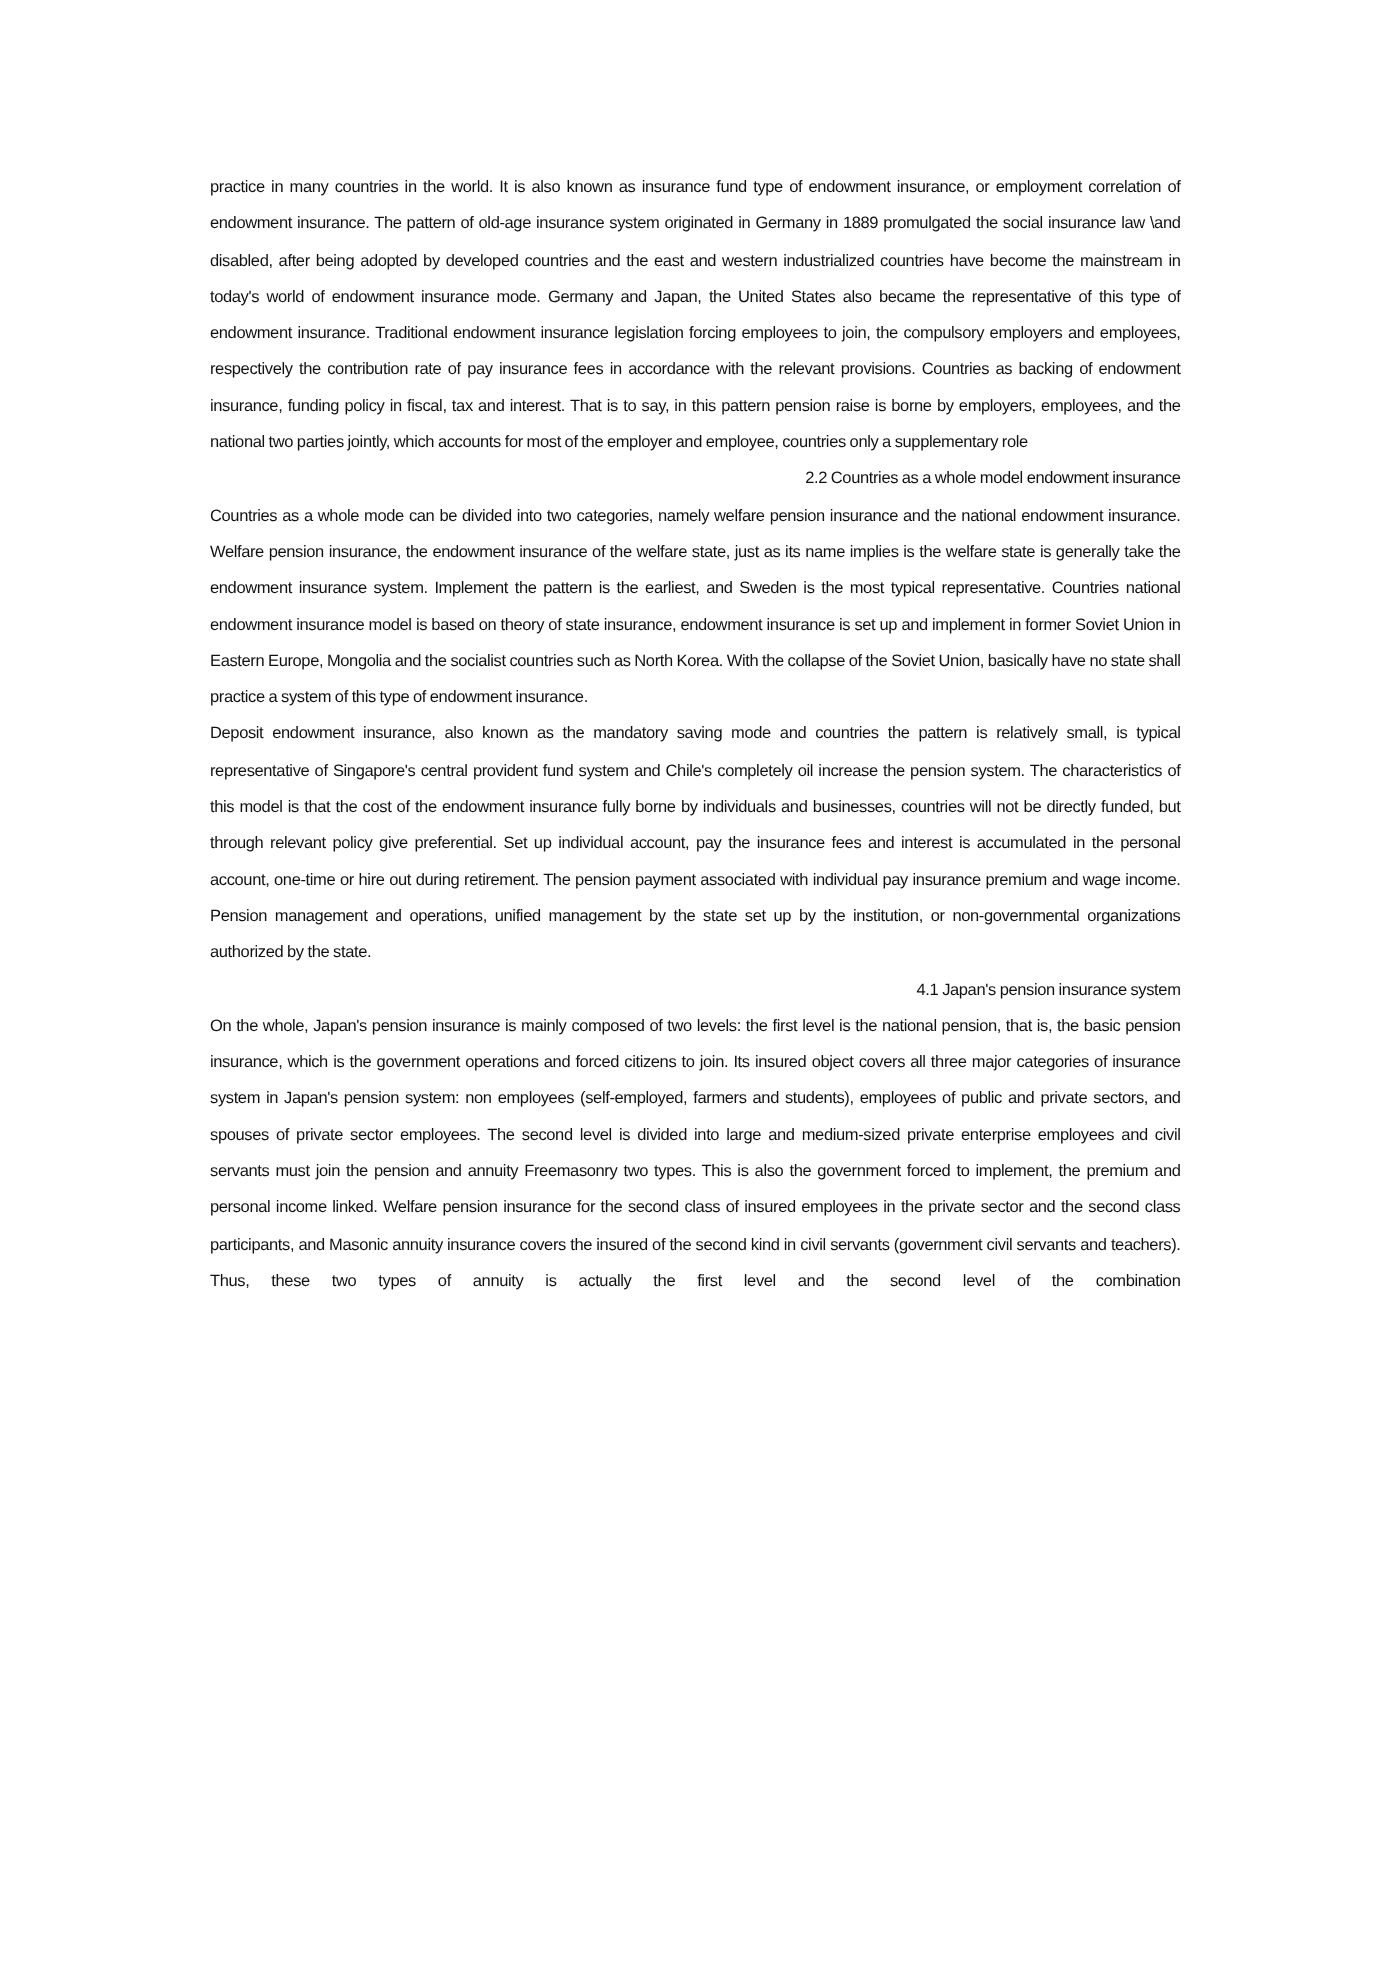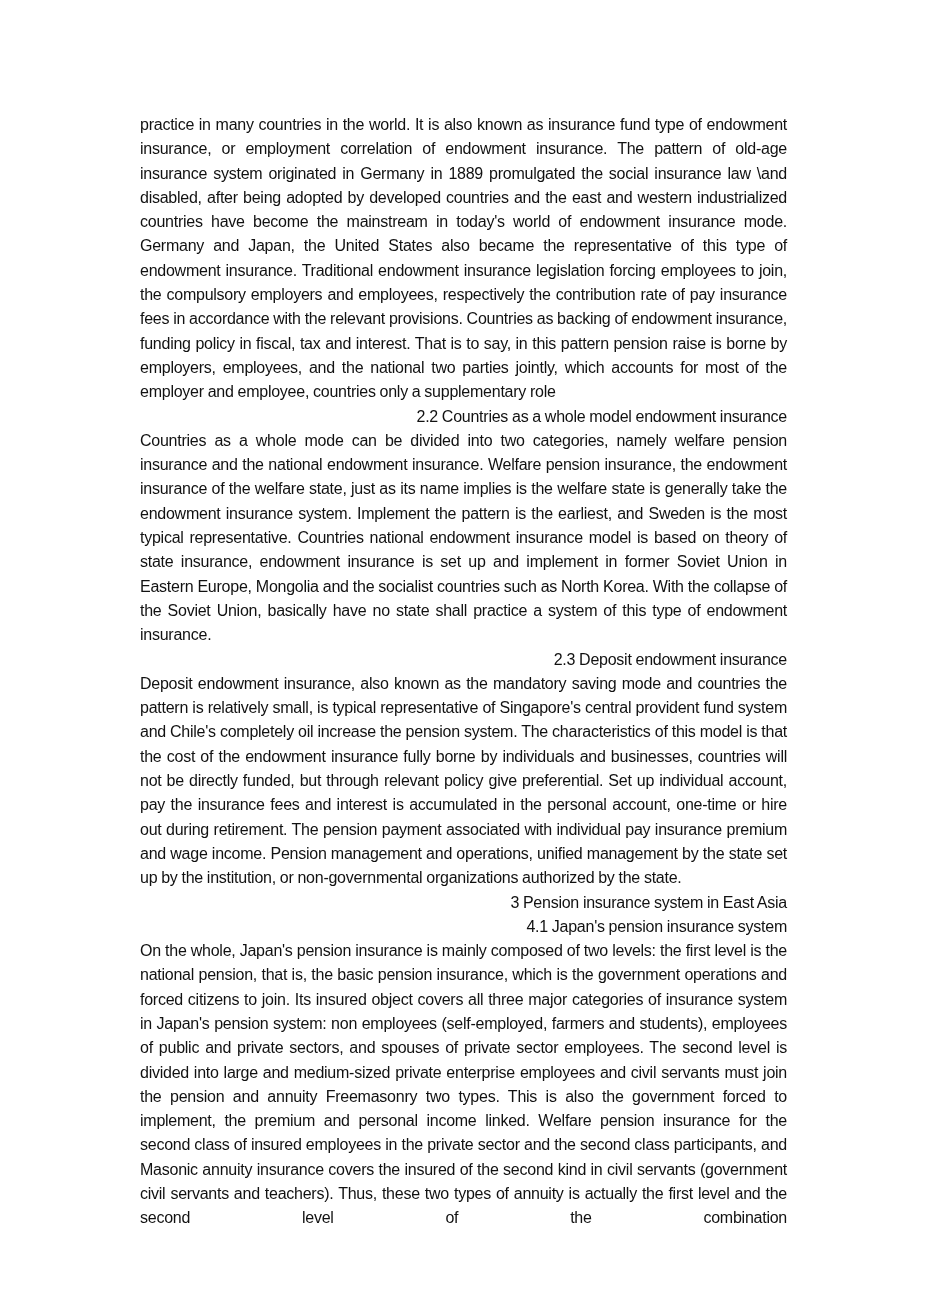--- a/index.html
+++ b/index.html
@@ -3,21 +3,21 @@
   <meta charset="utf-8">
   <style>
     html, body { margin: 0; padding: 0; background: #ffffff; }
     body { width: 925px; height: 1309px; position: relative; overflow: hidden; }
     .page {
       position: absolute;
       left: 140px;
       top: 113px;
       width: 647px;
       font-family: "Liberation Sans", sans-serif;
-      font-size: 16px;
+      font-size: 11px;
       line-height: 24.3px;
       color: #111111;
       letter-spacing: -0.25px;
       word-spacing: -0.3px;
     }
     .para {
       margin: 0;
       text-align: justify;
     }
     .para.last-left { text-align-last: left; }
@@ -28,18 +28,16 @@
     .heading.indent { padding-left: 8px; }
     .para.cont { text-align-last: justify; }
   </style>
 </head>
 <body>
 
 <div class="page">
   <p class="para last-left">practice in many countries in the world. It is also known as insurance fund type of endowment insurance, or employment correlation of endowment insurance. The pattern of old-age insurance system originated in Germany in 1889 promulgated the social insurance law \and disabled, after being adopted by developed countries and the east and western industrialized countries have become the mainstream in today's world of endowment insurance mode. Germany and Japan, the United States also became the representative of this type of endowment insurance. Traditional endowment insurance legislation forcing employees to join, the compulsory employers and employees, respectively the contribution rate of pay insurance fees in accordance with the relevant provisions. Countries as backing of endowment insurance, funding policy in fiscal, tax and interest. That is to say, in this pattern pension raise is borne by employers, employees, and the national two parties jointly, which accounts for most of the employer and employee, countries only a supplementary role</p>
   <p class="heading indent">2.2 Countries as a whole model endowment insurance</p>
   <p class="para last-left">Countries as a whole mode can be divided into two categories, namely welfare pension insurance and the national endowment insurance. Welfare pension insurance, the endowment insurance of the welfare state, just as its name implies is the welfare state is generally take the endowment insurance system. Implement the pattern is the earliest, and Sweden is the most typical representative. Countries national endowment insurance model is based on theory of state insurance, endowment insurance is set up and implement in former Soviet Union in Eastern Europe, Mongolia and the socialist countries such as North Korea. With the collapse of the Soviet Union, basically have no state shall practice a system of this type of endowment insurance.</p>
-  <p class="heading">2.3 Deposit endowment insurance</p>
   <p class="para last-left">Deposit endowment insurance, also known as the mandatory saving mode and countries the pattern is relatively small, is typical representative of Singapore's central provident fund system and Chile's completely oil increase the pension system. The characteristics of this model is that the cost of the endowment insurance fully borne by individuals and businesses, countries will not be directly funded, but through relevant policy give preferential. Set up individual account, pay the insurance fees and interest is accumulated in the personal account, one-time or hire out during retirement. The pension payment associated with individual pay insurance premium and wage income. Pension management and operations, unified management by the state set up by the institution, or non-governmental organizations authorized by the state.</p>
-  <p class="heading indent">3 Pension insurance system in East Asia</p>
   <p class="heading indent">4.1 Japan's pension insurance system</p>
   <p class="para cont">On the whole, Japan's pension insurance is mainly composed of two levels: the first level is the national pension, that is, the basic pension insurance, which is the government operations and forced citizens to join. Its insured object covers all three major categories of insurance system in Japan's pension system: non employees (self-employed, farmers and students), employees of public and private sectors, and spouses of private sector employees. The second level is divided into large and medium-sized private enterprise employees and civil servants must join the pension and annuity Freemasonry two types. This is also the government forced to implement, the premium and personal income linked. Welfare pension insurance for the second class of insured employees in the private sector and the second class participants, and Masonic annuity insurance covers the insured of the second kind in civil servants (government civil servants and teachers). Thus, these two types of annuity is actually the first level and the second level of the combination</p>
 </div>
 
 </body></html>

